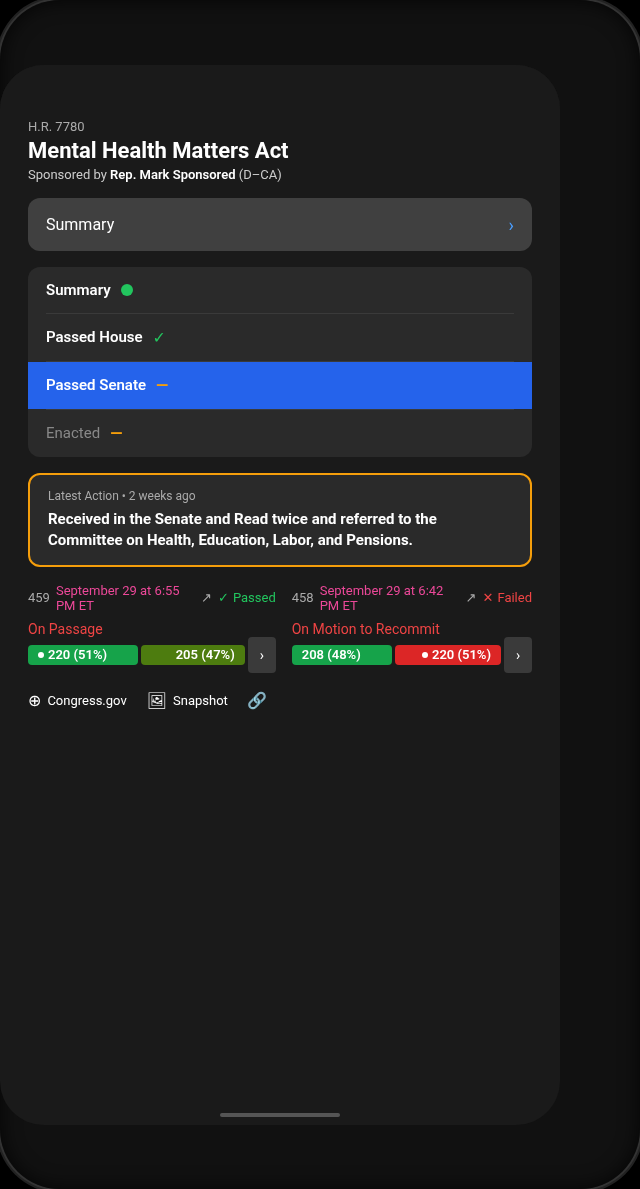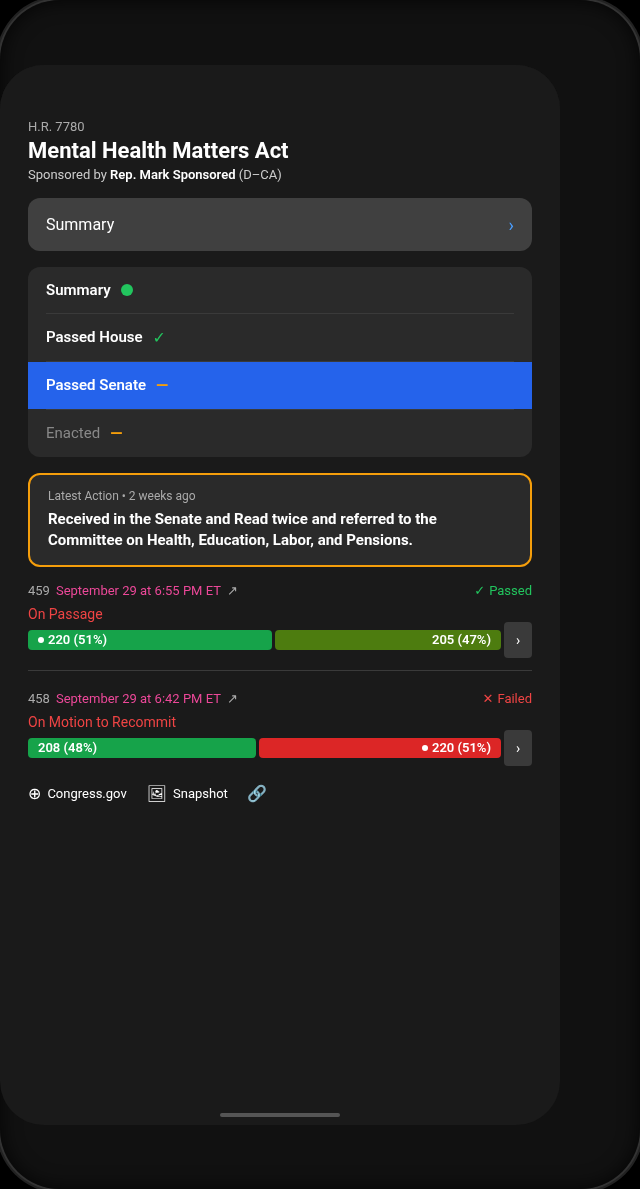--- a/index.html
+++ b/index.html
@@ -140,22 +140,22 @@
       margin-bottom: 6px;
     }
     .action-text {
       color: #fff;
       font-size: 15px;
       font-weight: 700;
       line-height: 1.4;
     }
     .vote-section {
       display: flex;
-      flex-direction: column;
-      gap: 18px;
+      flex-direction: row;
+      gap: 8px;
     }
     .vote-item {
       display: flex;
       flex-direction: column;
       gap: 8px;
     }
     .vote-header {
       display: flex;
       align-items: center;
       gap: 6px;

